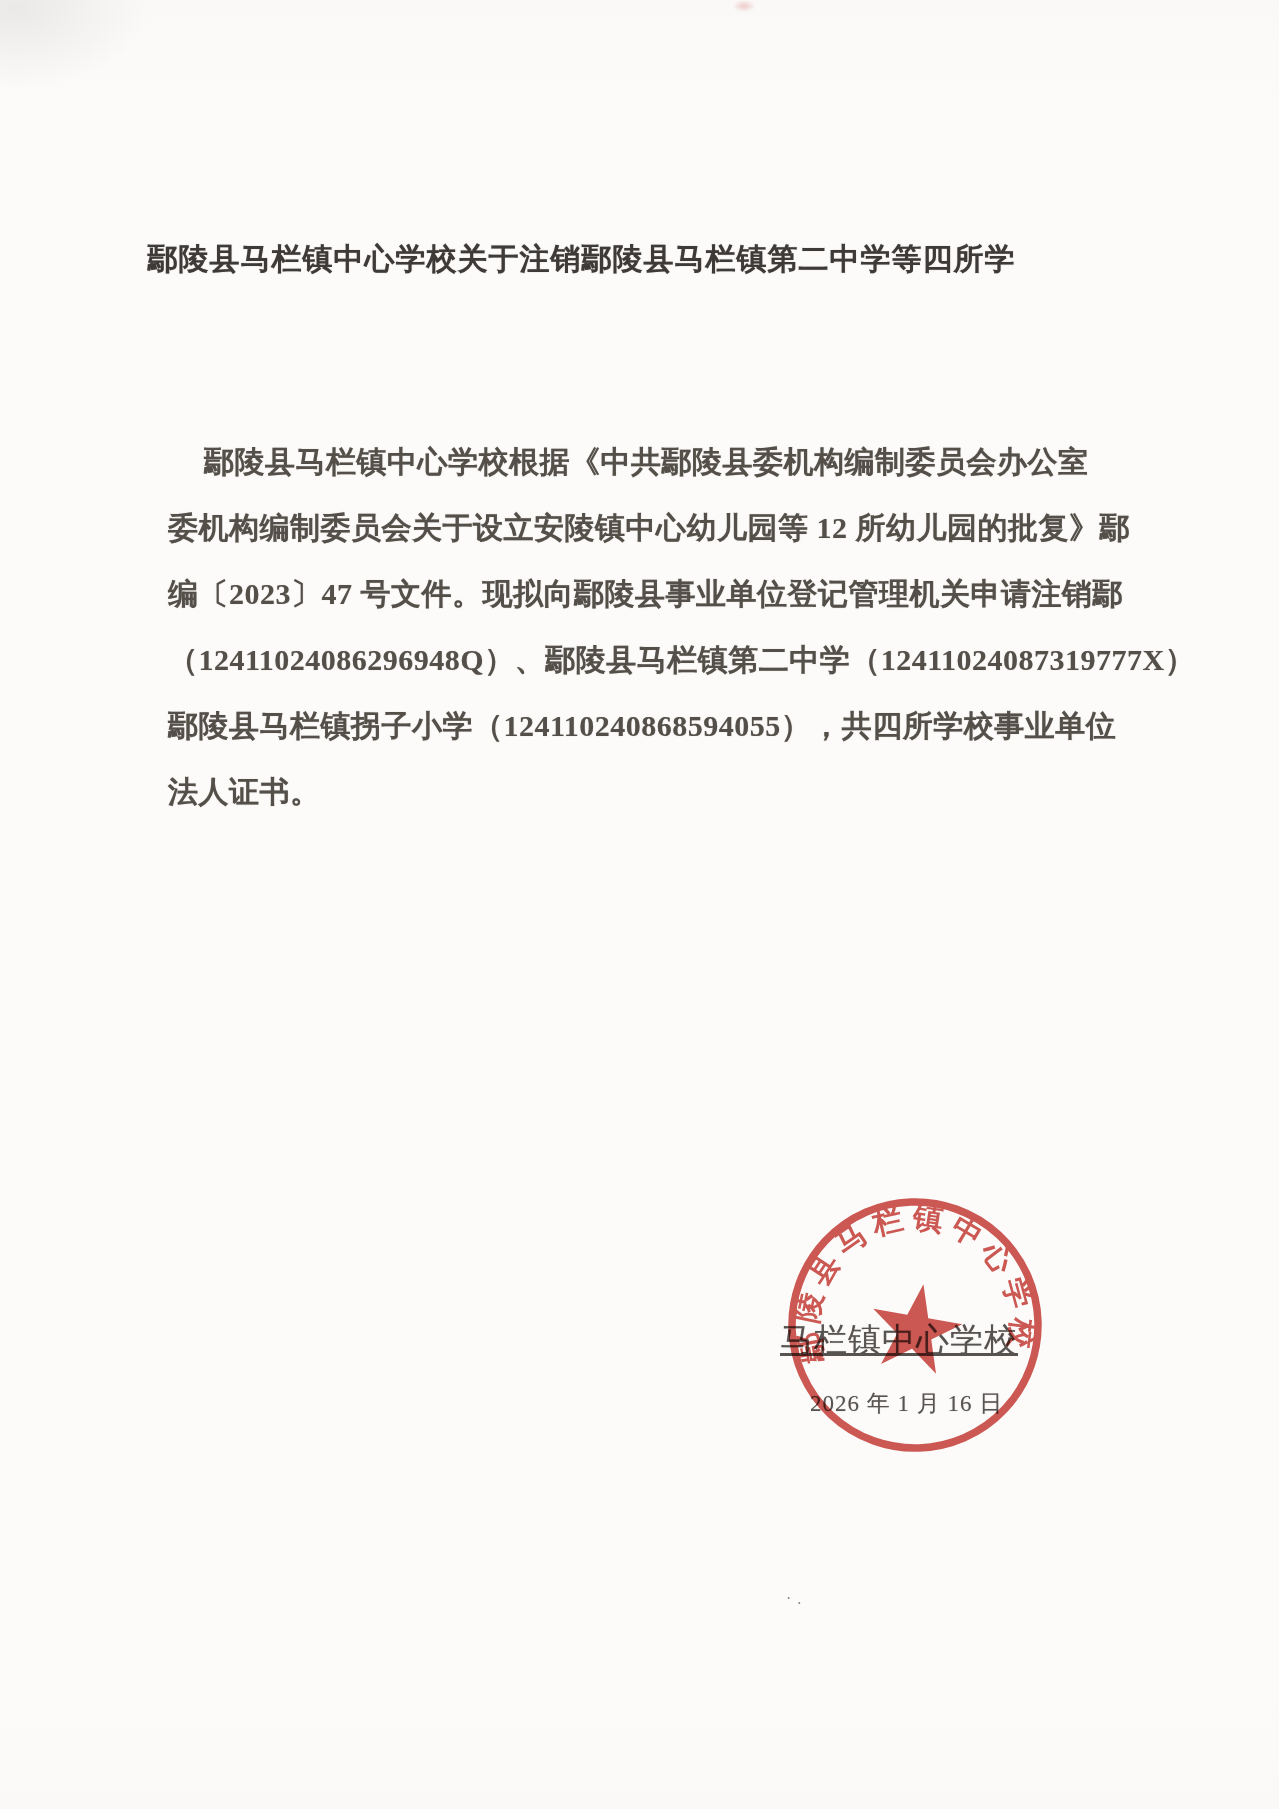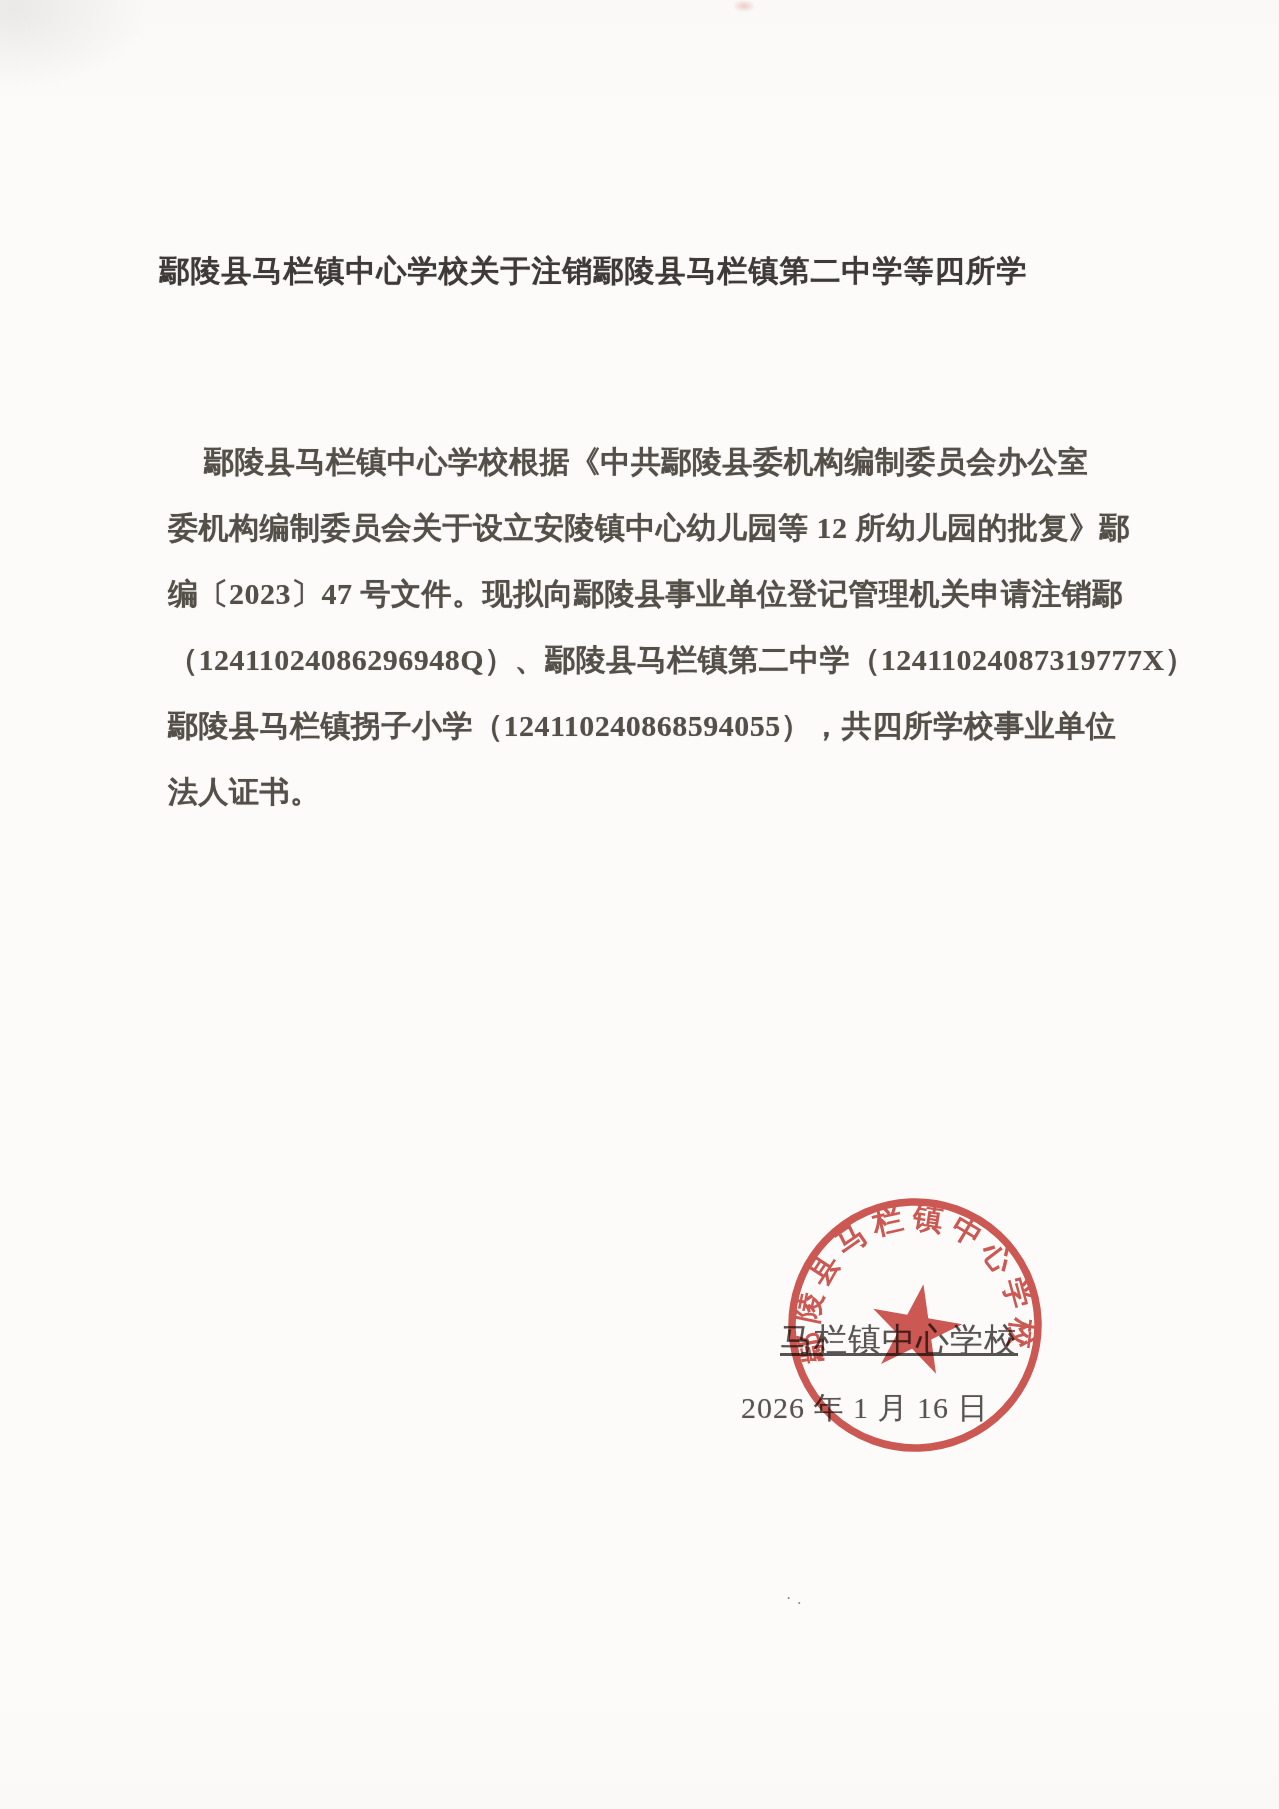--- a/index.html
+++ b/index.html
@@ -26,21 +26,21 @@
   }
   .bottom-dots {
     position: absolute; left: 786px; top: 1590px; width: 30px; height: 18px;
     color: #8c8884; font-size: 16px; letter-spacing: 6px;
   }
   .title {
     position: absolute;
     left: 0;
     top: 226px;
     width: 1163px;
-    margin: 12px;
+    margin: 0;
     text-align: center;
     font-size: 30px;
     font-weight: 700;
     color: #3e3a38;
     line-height: 65px;
     letter-spacing: 1px;
     text-shadow: 0 0 1px rgba(62,58,56,0.45);
   }
   .title .tline { display: block; }
   .doc-body {
@@ -73,23 +73,23 @@
     font-size: 33px;
     color: #575350;
     letter-spacing: 1px;
     white-space: nowrap;
     z-index: 1;
     text-shadow: 0 0 1px rgba(87,83,80,0.4);
     text-decoration: underline;
   }
   .date {
     position: absolute;
-    left: 741px;
+    left: 810px;
     top: 1388px;
-    font-size: 30px;
+    font-size: 23px;
     color: #575350;
     letter-spacing: 1px;
     white-space: nowrap;
     z-index: 1;
     text-shadow: 0 0 1px rgba(87,83,80,0.4);
   }
   .seal {
     position: absolute;
     left: 782px;
     top: 1192px;

